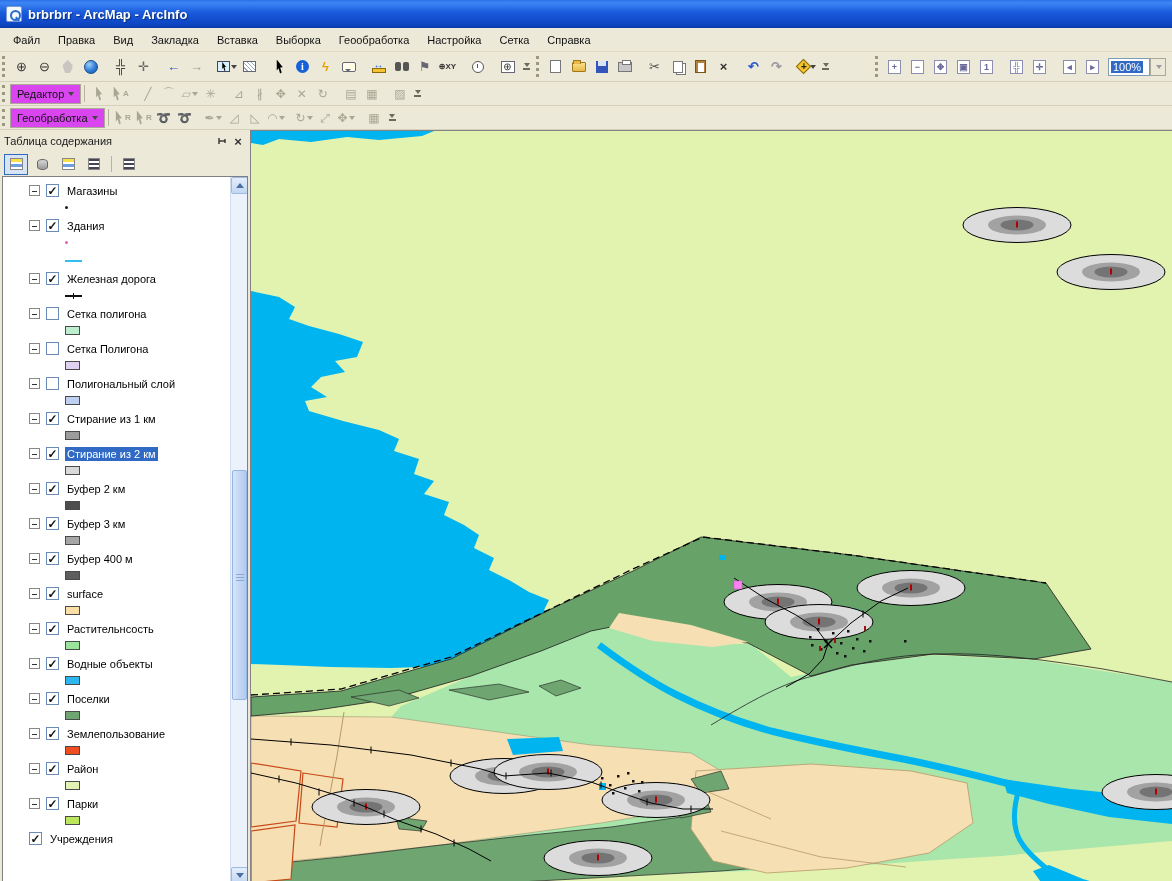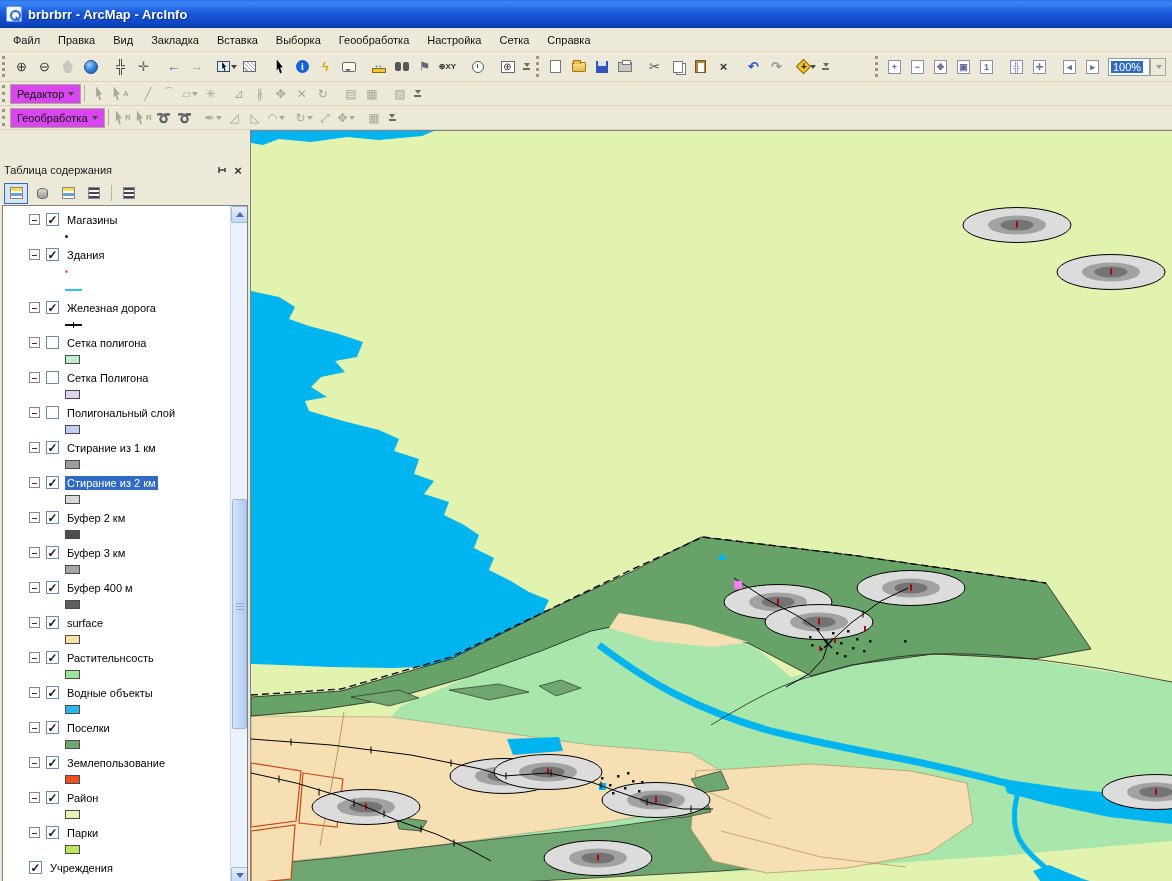--- a/index.html
+++ b/index.html
@@ -78,21 +78,21 @@
 
   
   .combo{display:flex;align-items:center;margin-left:4px;}
   .combo .cval{width:42px;height:18px;border:1px solid #7F9DB9;background:#fff;display:flex;align-items:center;padding-left:2px;}
   .combo .cval span{background:#316AC5;color:#fff;padding:0 2px;}
   .combo .cbtn{width:16px;height:18px;border:1px solid #ACA899;background:#ECE9D8;display:flex;align-items:center;justify-content:center;}
 
   
   .main{display:flex;height:755px;}
   .toc{width:250px;display:flex;flex-direction:column;background:#ECE9D8;}
-  .tochdr{height:22px;display:flex;align-items:center;padding:0 4px;color:#1a1a1a;margin-top:29px;}
+  .tochdr{height:22px;display:flex;align-items:center;padding:0 4px;color:#1a1a1a;}
   .tochdr .htitle{flex:1;}
   .hbtn{width:16px;height:15px;display:flex;align-items:center;justify-content:center;color:#333;font-weight:bold;cursor:default;}
   .toctools{height:24px;display:flex;align-items:center;padding-left:4px;gap:2px;}
   .tbt{width:24px;height:21px;display:flex;align-items:center;justify-content:center;border:1px solid transparent;}
   .tbt.sel{border:1px solid #316AC5;background:#D6E4F5;}
   .toclist{flex:1;background:#fff;border:1px solid #808080;margin:0 2px 0 2px;position:relative;overflow:hidden;padding-top:5px;}
   .lyr{margin-bottom:1px;}
   .lrow{height:17px;display:flex;align-items:center;padding-left:26px;gap:6px;}
   .expbox{width:11px;height:11px;border:1px solid #888;background:#fff;position:relative;flex:0 0 auto;}
   .expbox::after{content:"";position:absolute;left:2px;top:4.5px;width:5px;height:1px;background:#333;}

